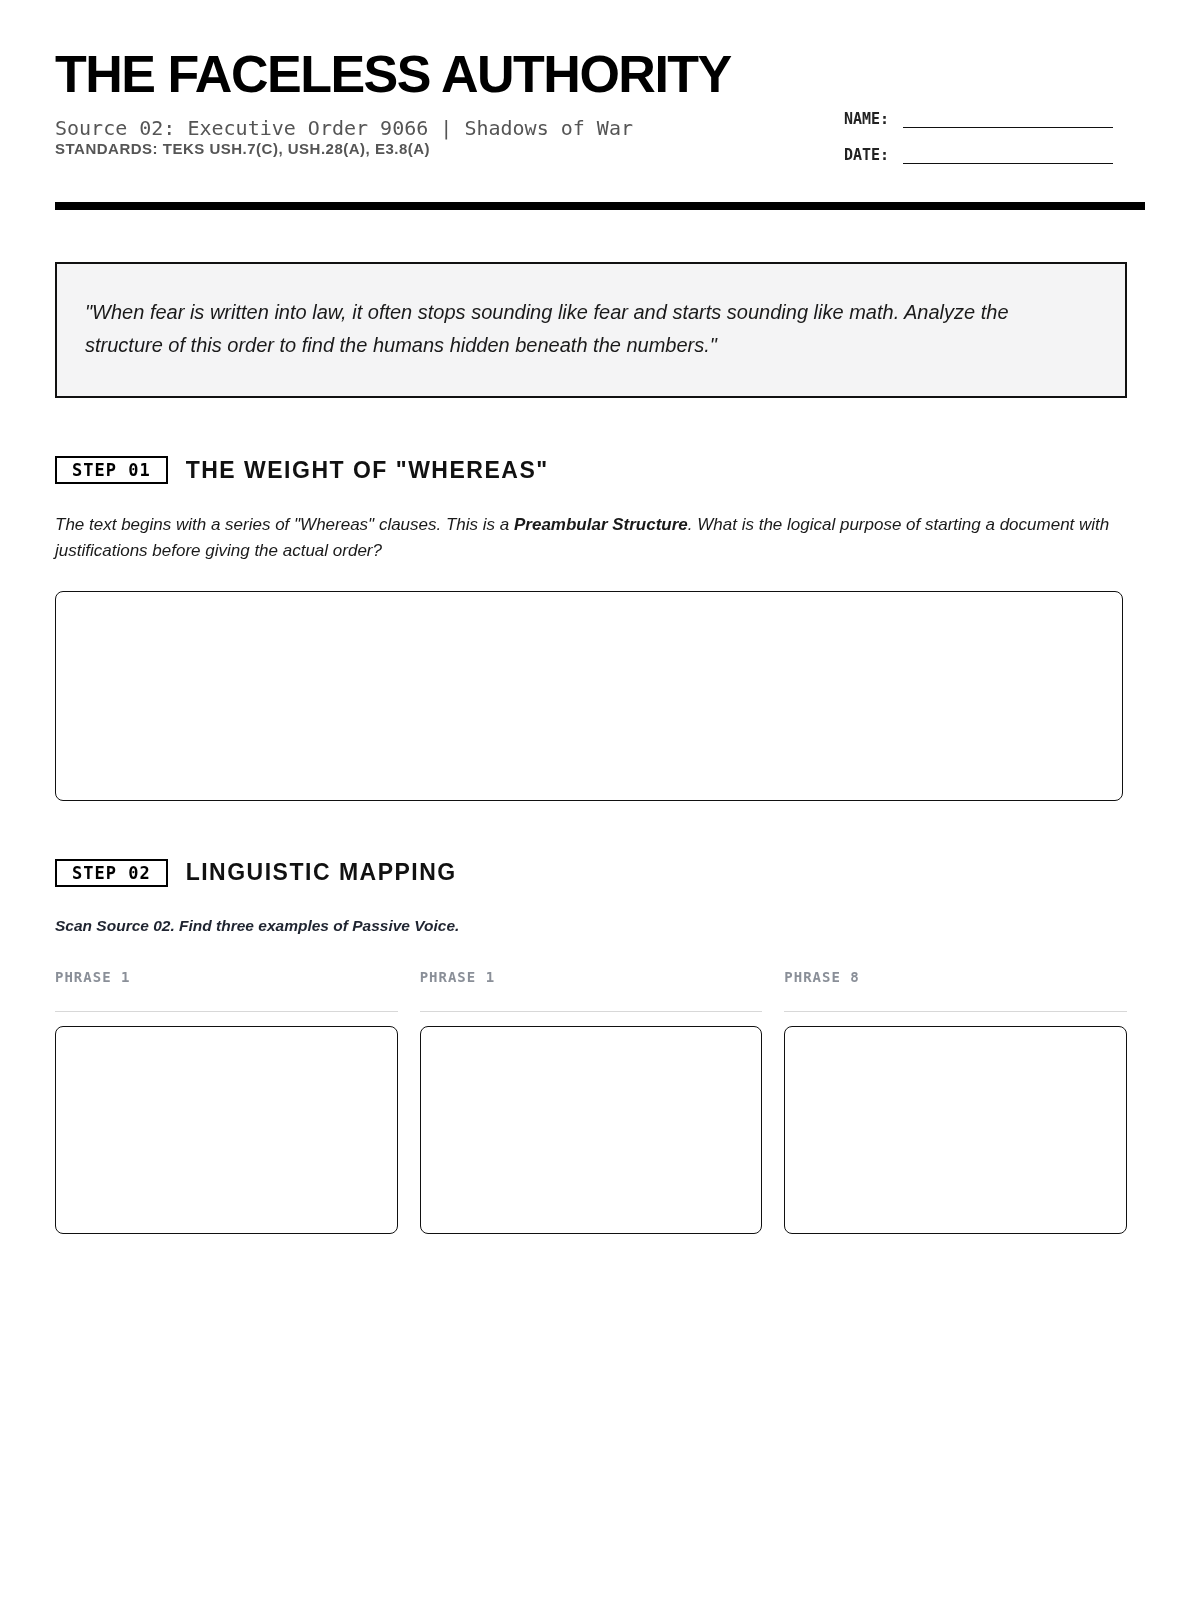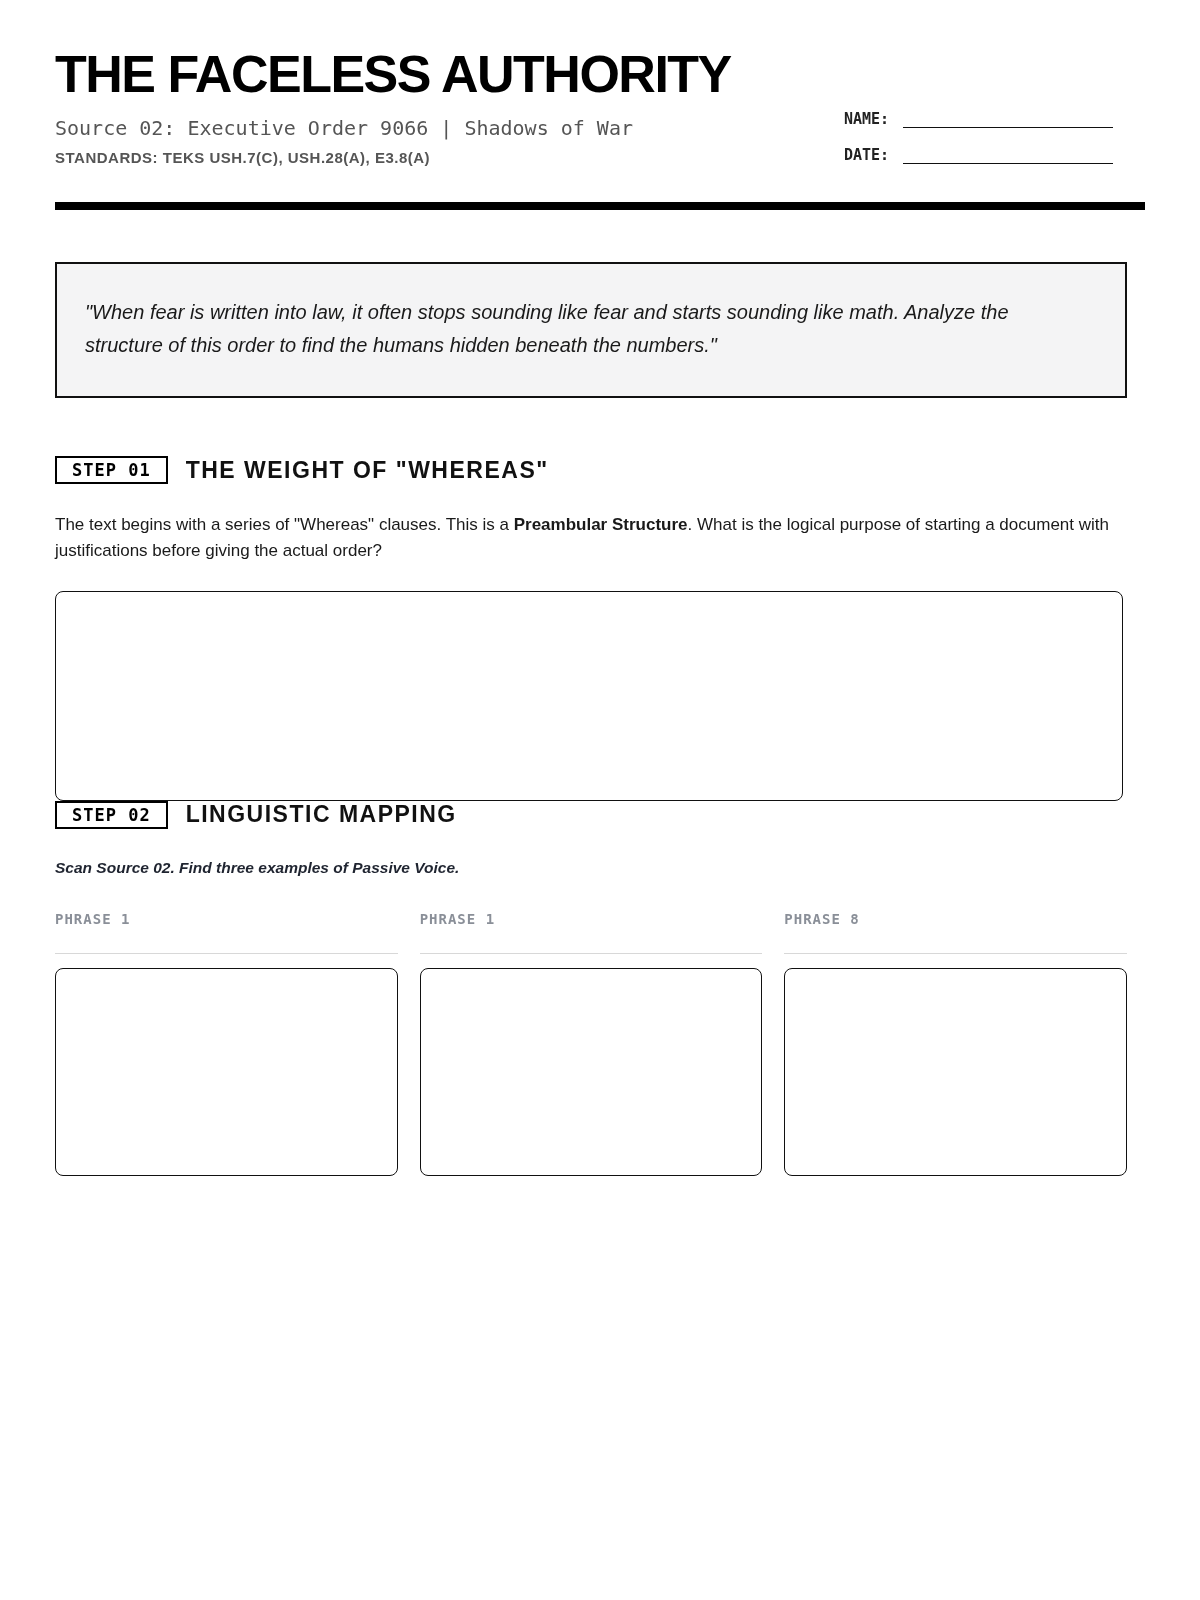--- a/index.html
+++ b/index.html
@@ -30,21 +30,21 @@
     line-height: 1.0;
     color: #000;
   }
   .subtitle {
     margin-top: 16px;
     font-family: "DejaVu Sans Mono", "Liberation Mono", monospace;
     font-size: 20px;
     color: #555;
   }
   .standards {
-    margin-top: 9px;
+    margin-top: 0;
     font-family: "Liberation Sans", sans-serif;
     font-weight: bold;
     font-size: 15px;
     letter-spacing: 0.5px;
     color: #555;
   }
   .fill-block {
     padding-top: 62px;
     width: 300px;
     flex-shrink: 0;
@@ -91,21 +91,21 @@
     color: #1a1a1a;
     max-width: 980px;
   }
 
   
   .step-header {
     display: flex;
     align-items: center;
   }
   .step-header.step-1 { margin-top: 58px; }
-  .step-header.step-2 { }
+  .step-header.step-2 { margin-top: 58px; }
   .step-badge {
     border: 2.5px solid #000;
     padding: 2px 15px;
     font-family: "DejaVu Sans Mono", "Liberation Mono", monospace;
     font-size: 17px;
     font-weight: bold;
     color: #000;
     letter-spacing: 1px;
     white-space: nowrap;
   }
@@ -116,20 +116,21 @@
     letter-spacing: 1.5px;
     color: #111;
   }
 
   .prompt {
     margin-top: 28px;
     font-size: 17px;
     line-height: 1.55;
     color: #1a1a1a;
     max-width: 1072px;
+    font-style: italic;
   }
   .prompt b { font-weight: bold; }
 
   .answer-box {
     margin-top: 26px;
     width: 1068px;
     height: 210px;
     border: 1.5px solid #111;
     border-radius: 8px;
     background: #fff;

